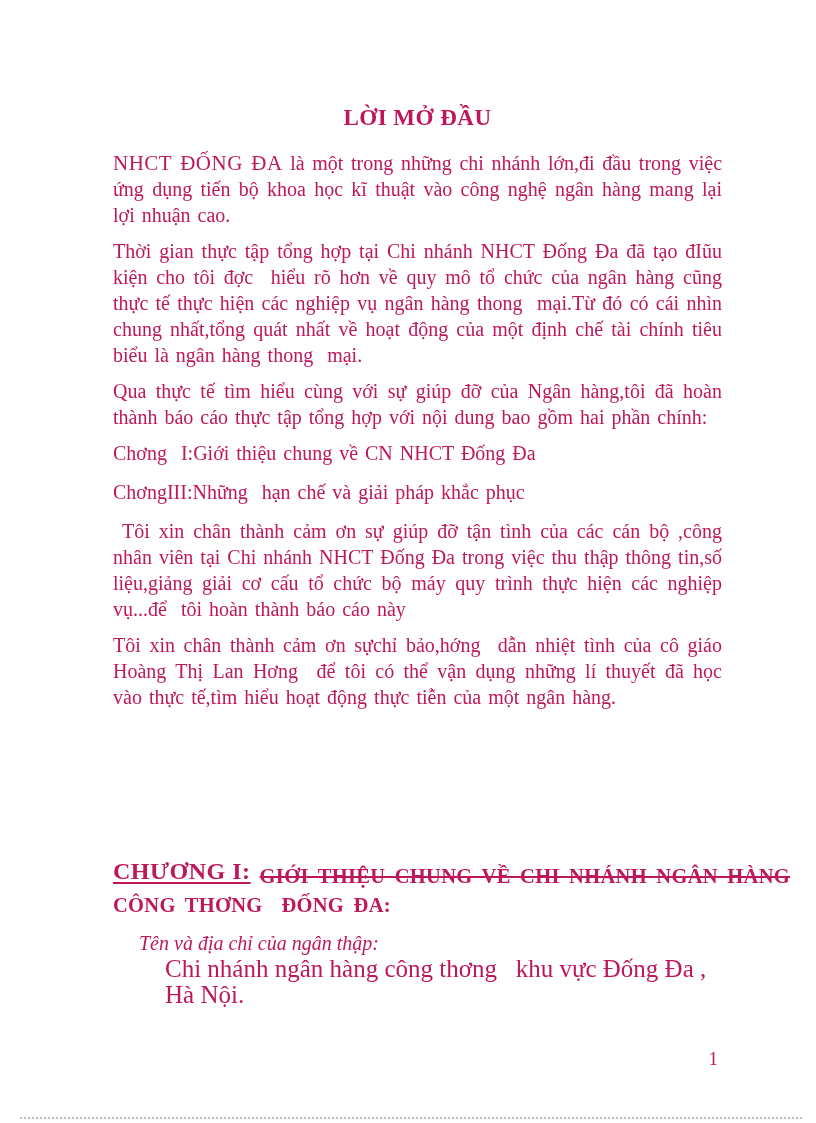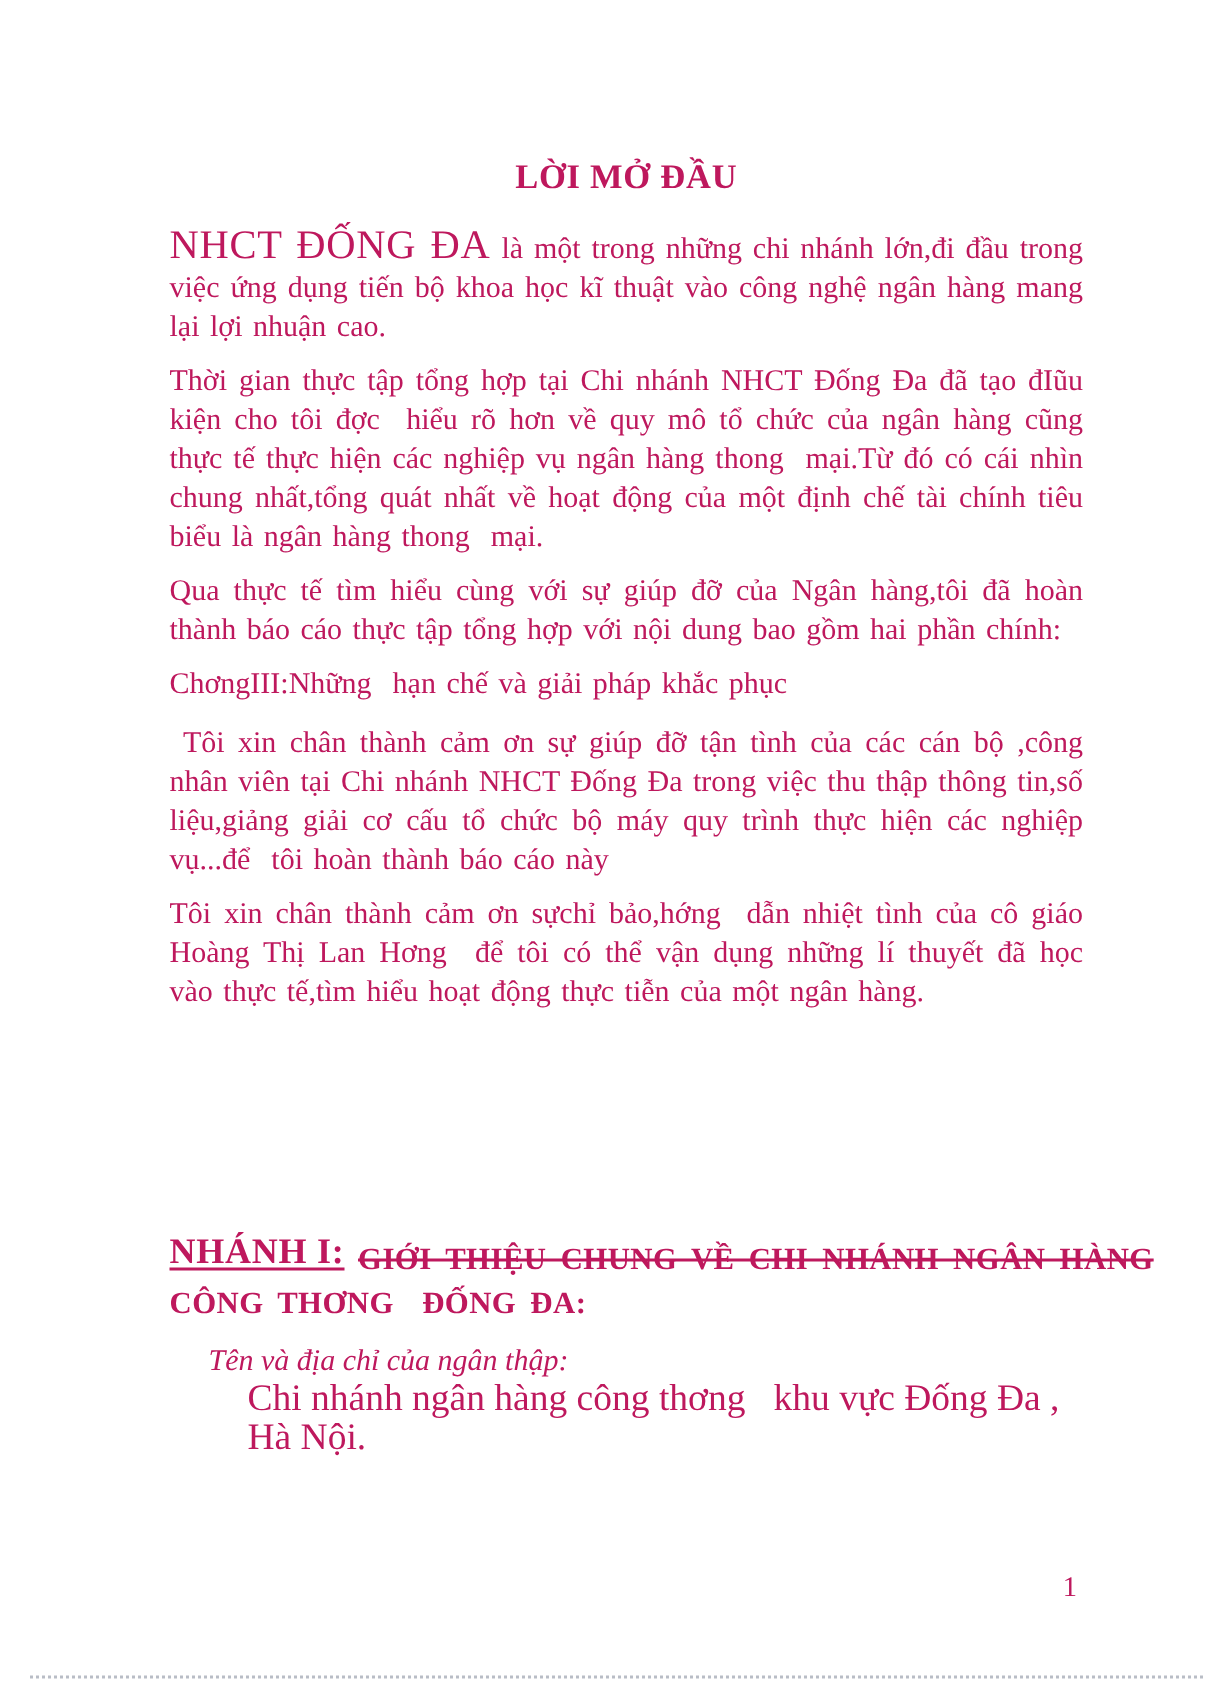--- a/index.html
+++ b/index.html
@@ -27,21 +27,21 @@
     line-height: 28px;
   }
   p.body-par {
     font-size: 20px;
     line-height: 26px;
     text-align: justify;
     margin: 0 0 10px 0;
     word-spacing: 2px;
   }
   .intro-lead {
-    font-size: 27px;
+    font-size: 21px;
     letter-spacing: 0.5px;
   }
   p.chapter-item {
     font-size: 20px;
     line-height: 26px;
     margin: 0 0 13px 0;
     word-spacing: 2px;
   }
   .chapter-heading {
     margin-top: 148px;
@@ -103,28 +103,29 @@
   <div class="content">
 
     <h1 class="doc-title">LỜI MỞ ĐẦU</h1>
 
     <p class="body-par"><span class="intro-lead">NHCT ĐỐNG ĐA</span><span> là một trong những chi nhánh lớn,đi đầu trong việc ứng dụng tiến bộ khoa học kĩ thuật vào công nghệ ngân hàng mang lại lợi nhuận cao.</span></p>
 
     <p class="body-par">Thời gian thực tập tổng hợp tại Chi nhánh NHCT Đống Đa đã tạo đIũu kiện cho tôi đợc &nbsp;hiểu rõ hơn về quy mô tổ chức của ngân hàng cũng thực tế thực hiện các nghiệp vụ ngân hàng thong &nbsp;mại.Từ đó có cái nhìn chung nhất,tổng quát nhất về hoạt động của một định chế tài chính tiêu biểu là ngân hàng thong &nbsp;mại.</p>
 
     <p class="body-par">Qua thực tế tìm hiểu cùng với sự giúp đỡ của Ngân hàng,tôi đã hoàn thành báo cáo thực tập tổng hợp với nội dung bao gồm hai phần chính:</p>
 
+    <p class="chapter-item">Chơng &nbsp;I:Giới thiệu chung về CN NHCT Đống Đa</p>
     <p class="chapter-item">ChơngIII:Những &nbsp;hạn chế và giải pháp khắc phục</p>
 
     <p class="body-par">&nbsp;Tôi xin chân thành cảm ơn sự giúp đỡ tận tình của các cán bộ ,công nhân viên tại Chi nhánh NHCT Đống Đa trong việc thu thập thông tin,số liệu,giảng giải cơ cấu tổ chức bộ máy quy trình thực hiện các nghiệp vụ...để &nbsp;tôi hoàn thành báo cáo này</p>
 
     <p class="body-par">Tôi xin chân thành cảm ơn sựchỉ bảo,hớng &nbsp;dẫn nhiệt tình của cô giáo Hoàng Thị Lan Hơng &nbsp;để tôi có thể vận dụng những lí thuyết đã học vào thực tế,tìm hiểu hoạt động thực tiễn của một ngân hàng.</p>
 
     <div class="chapter-heading">
-      <div class="ch-line1"><span class="ch-prefix">NHÁNH I:</span><span class="ch-main">GIỚI THIỆU CHUNG VỀ CHI NHÁNH NGÂN HÀNG</span></div>
+      <div class="ch-line1"><span class="ch-prefix">CHƯƠNG I:</span><span class="ch-main">GIỚI THIỆU CHUNG VỀ CHI NHÁNH NGÂN HÀNG</span></div>
       <div class="ch-line2"><span class="ch-l2">CÔNG THƠNG &nbsp;ĐỐNG ĐA:</span></div>
     </div>
 
     <div class="subtitle">Tên và địa chỉ của ngân thập:</div>
     <div class="addr">Chi nhánh ngân hàng công thơng &nbsp;&nbsp;khu vực Đống Đa , Hà Nội.</div>
 
   </div>
 
   <div class="page-number">1</div>
   <div class="footer-dots"></div>

